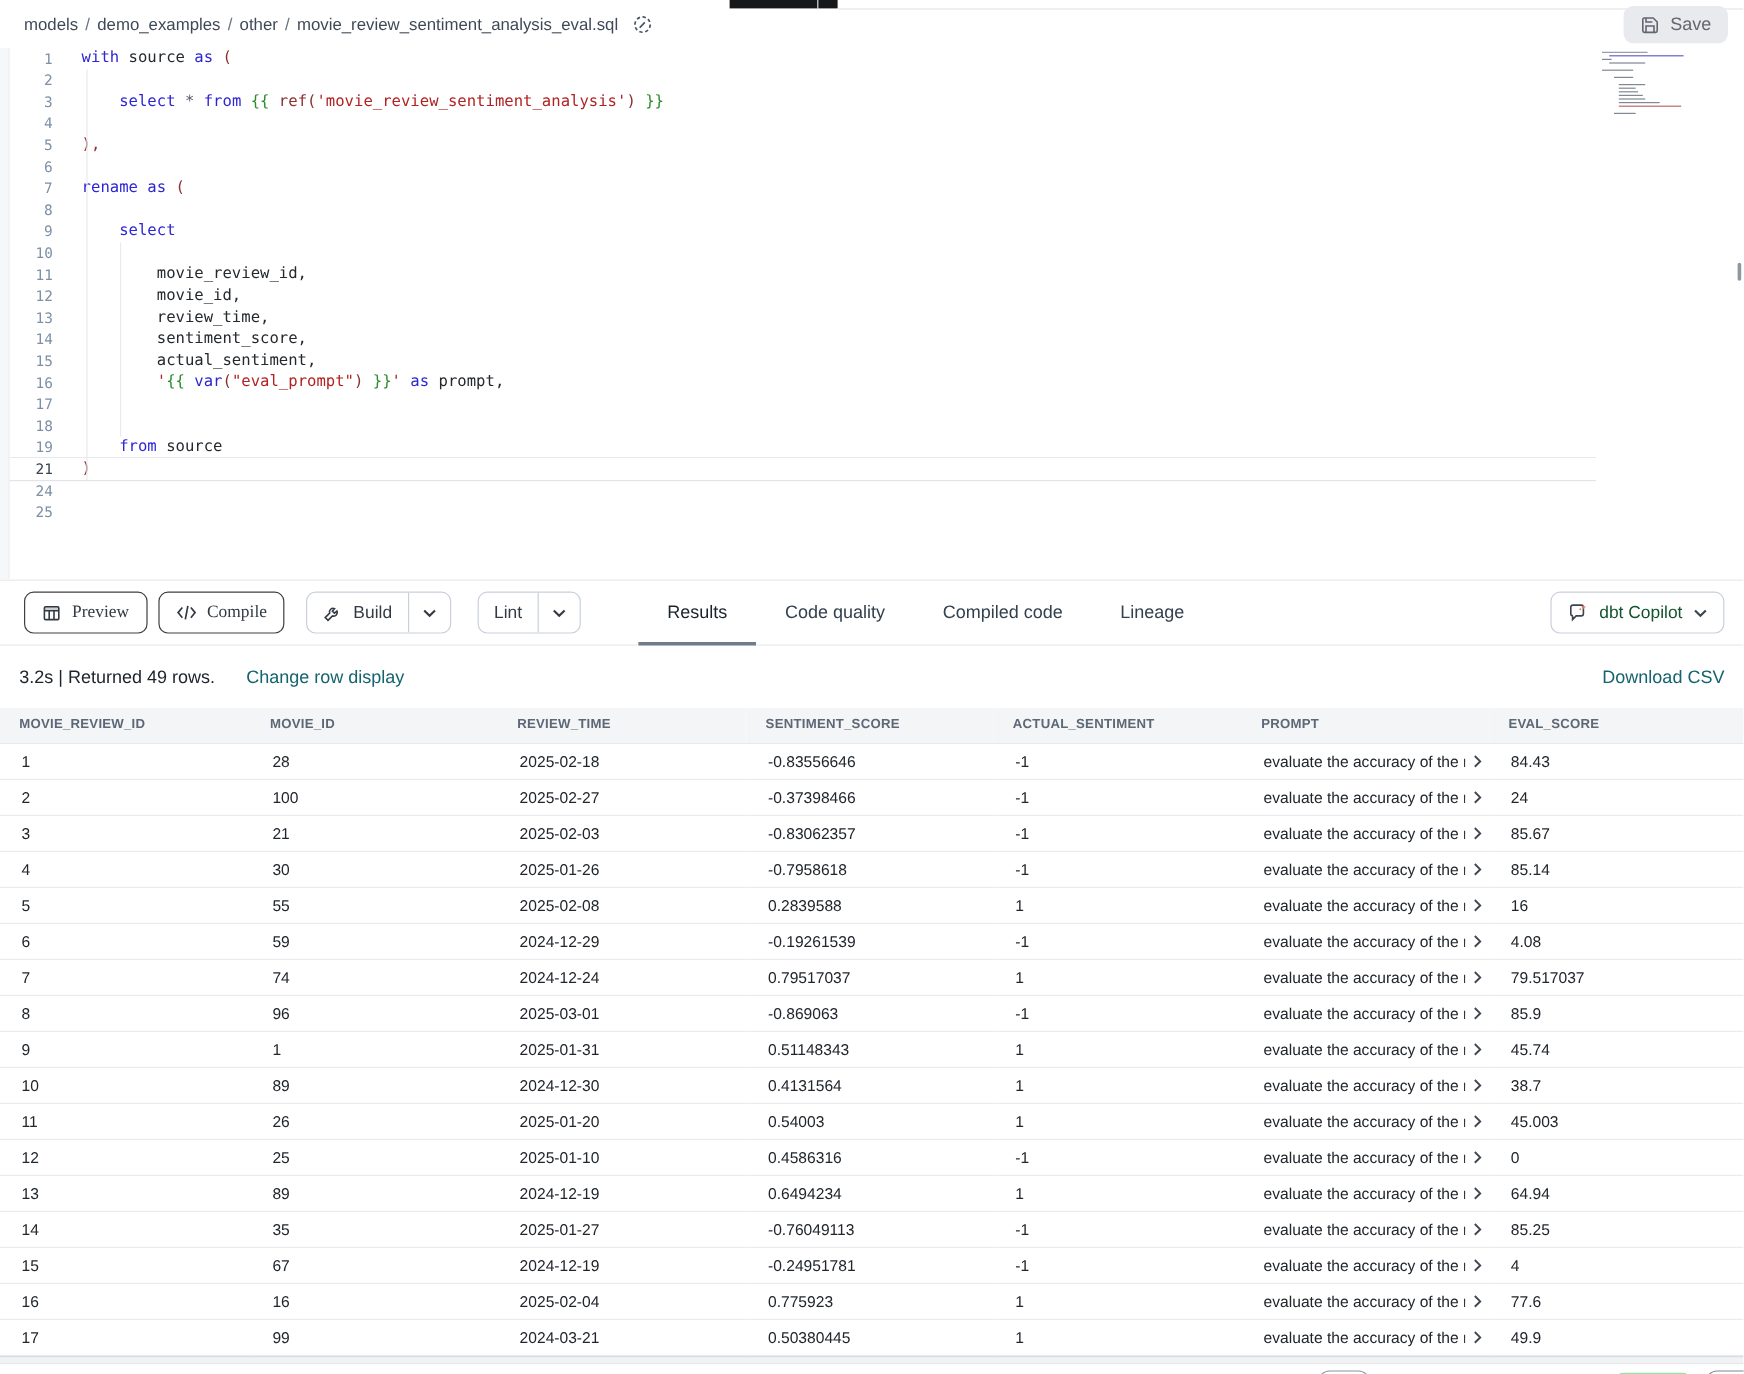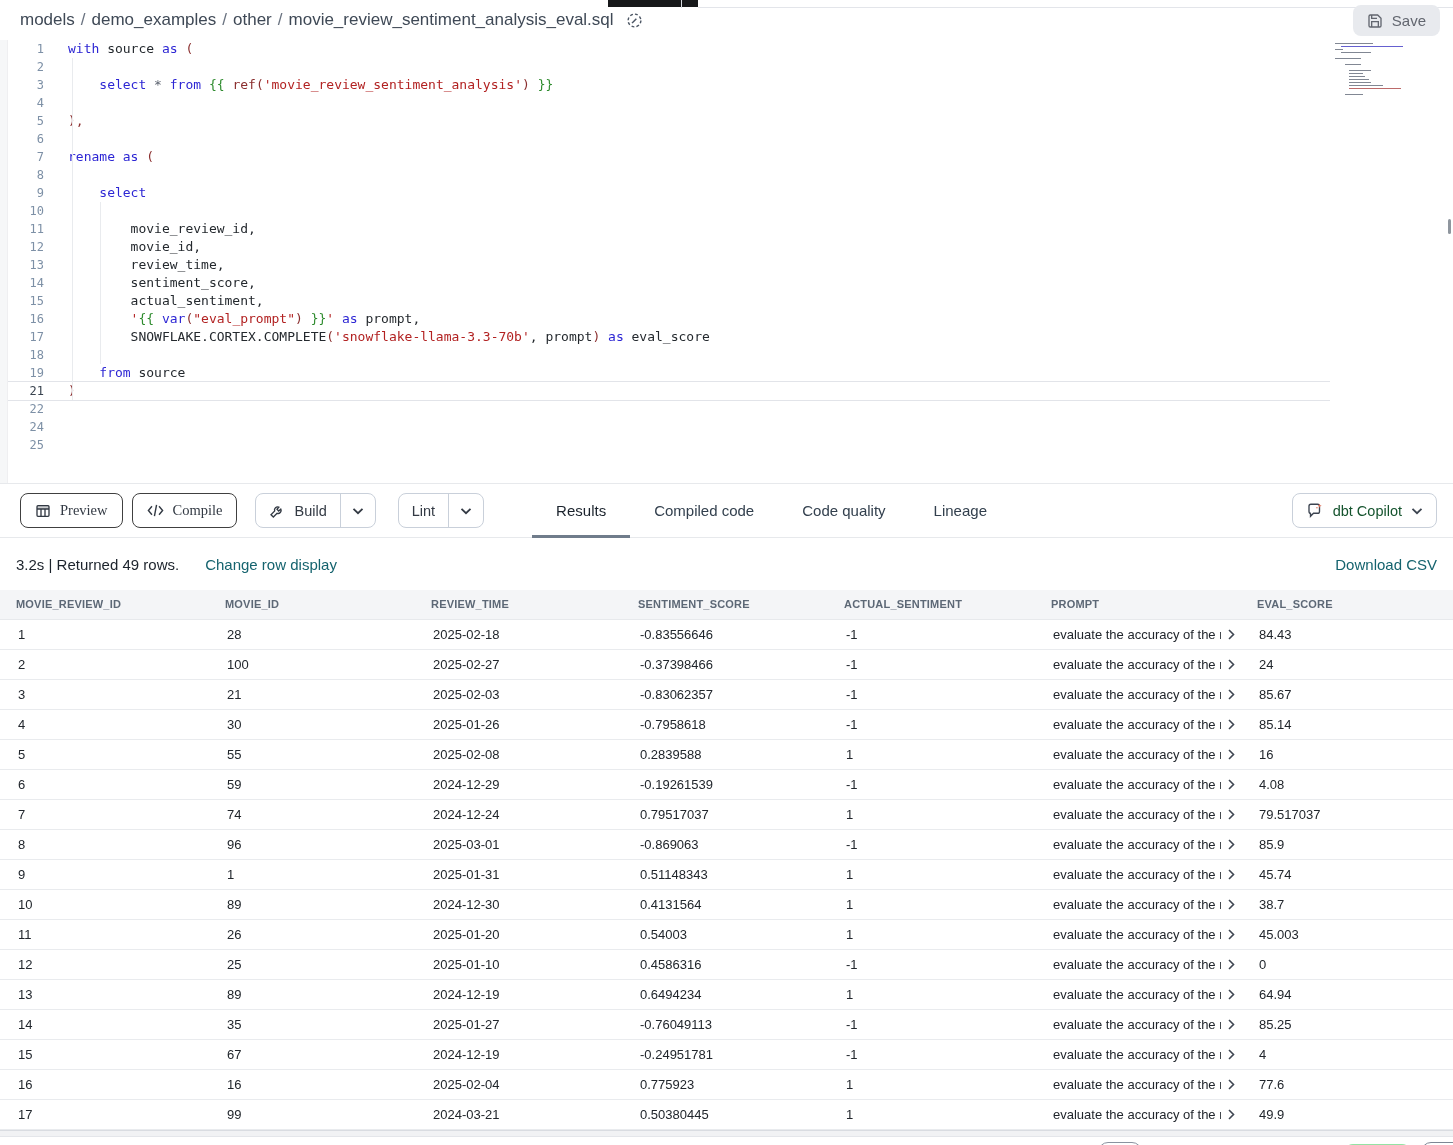--- a/index.html
+++ b/index.html
@@ -5,21 +5,21 @@
   * { margin:0; padding:0; box-sizing:border-box; }
   html,body { width:1453px; height:1145px; overflow:hidden; background:#fff;
     font-family:"Liberation Sans", sans-serif; color:#21262c; }
 
   
   .topbar { position:relative; height:40px; background:#fff; }
   .top-black-bar { position:absolute; left:608px; top:0; width:90px; height:7px; background:#17181a; }
   .top-hairline { position:absolute; left:698px; top:7px; right:0; height:1px; background:#e3e5ea; }
   .top-vline { position:absolute; left:681px; top:0; width:1px; height:8px; background:#d8dbe2; }
   .breadcrumb { position:absolute; left:20px; top:0; height:40px; display:flex; align-items:center;
-    font-size:17px; color:#3f4956; gap:6px; }
+    font-size:14px; color:#3f4956; gap:6px; }
   .crumb-sep { color:#6a7380; }
   .modified-icon { margin-left:6px; display:flex; align-items:center; color:#4b5563; }
   .save-btn { position:absolute; right:13px; top:5px; height:31px; padding:0 14px; display:flex;
     align-items:center; gap:9px; background:#e8eaee; border:none; border-radius:8px;
     color:#62666f; font-size:15px; font-family:inherit; cursor:pointer; }
 
   
   .editor { position:relative; height:443px; overflow:hidden; background:#fff;
     font-family:"DejaVu Sans Mono", monospace; font-size:13px; line-height:18px; }
   .editor-leftstrip { position:absolute; left:0; top:0; bottom:0; width:8px; background:#f6f7f8; border-right:1px solid #efeff1; }
@@ -126,25 +126,24 @@
       <div class="code-line"><span class="ln">7</span><span class="code"><span class="tk-kw">rename</span><span class="tk-id"> </span><span class="tk-kw">as</span><span class="tk-id"> </span><span class="tk-pr">(</span></span></div>
       <div class="code-line"><span class="ln">8</span><span class="code"></span></div>
       <div class="code-line"><span class="ln">9</span><span class="code"><span class="tk-kw">    select</span></span></div>
       <div class="code-line"><span class="ln">10</span><span class="code"></span></div>
       <div class="code-line"><span class="ln">11</span><span class="code"><span class="tk-id">        movie_review_id,</span></span></div>
       <div class="code-line"><span class="ln">12</span><span class="code"><span class="tk-id">        movie_id,</span></span></div>
       <div class="code-line"><span class="ln">13</span><span class="code"><span class="tk-id">        review_time,</span></span></div>
       <div class="code-line"><span class="ln">14</span><span class="code"><span class="tk-id">        sentiment_score,</span></span></div>
       <div class="code-line"><span class="ln">15</span><span class="code"><span class="tk-id">        actual_sentiment,</span></span></div>
       <div class="code-line"><span class="ln">16</span><span class="code"><span class="tk-str">        '</span><span class="tk-br">{{</span><span class="tk-id"> </span><span class="tk-kw">var</span><span class="tk-pr">(</span><span class="tk-str">"eval_prompt"</span><span class="tk-pr">)</span><span class="tk-id"> </span><span class="tk-br">}}</span><span class="tk-str">'</span><span class="tk-id"> </span><span class="tk-kw">as</span><span class="tk-id"> prompt,</span></span></div>
-      <div class="code-line"><span class="ln">17</span><span class="code"><span class="tk-id">        SNOWFLAKE.CORTEX.COMPLETE</span><span class="tk-pr">(</span><span class="tk-str">'snowflake-llama-3.3-70b'</span><span class="tk-id">, prompt</span><span class="tk-pr">)</span><span class="tk-id"> </span><span class="tk-kw">as</span><span class="tk-id"> eval_score</span></span></div>
+      <div class="code-line"><span class="ln">17</span></div>
       <div class="code-line"><span class="ln">18</span><span class="code"></span></div>
       <div class="code-line"><span class="ln">19</span><span class="code"><span class="tk-kw">    from</span><span class="tk-id"> source</span></span></div>
       <div class="code-line active"><span class="ln">21</span><span class="code"><span class="tk-pr">)</span></span></div>
-      <div class="code-line"><span class="ln">22</span><span class="code"></span></div>
       <div class="code-line"><span class="ln">24</span><span class="code"></span></div>
       <div class="code-line"><span class="ln">25</span><span class="code"></span></div>
     </div>
   <div class="minimap">
       <div class="mrow" style="width: 38px; margin-left: 0px;"></div>
       <div class="mrow" style="width: 62px; margin-left: 6px; background: rgb(74, 68, 200);"></div>
       <div class="mrow" style="width: 8px; margin-left: 0px;"></div>
       <div class="mrow" style="width: 30px; margin-left: 6px;"></div>
       <div class="mrow" style="width: 0px; margin-left: 0px; background: transparent;"></div>
       <div class="mrow" style="width: 26px; margin-left: 0px;"></div>
@@ -199,22 +198,22 @@
       <span>Lint</span>
     </div>
     <div class="chev">
       <svg width="12" height="8" viewBox="0 0 12 8" fill="none" stroke="currentColor" stroke-width="1.8">
           <path d="M1.5 1.8 6 6.2l4.5-4.4"></path>
         </svg>
     </div>
   </div>
   <div class="tabs">
       <div class="tab active">Results</div>
+      <div class="tab">Code quality</div>
       <div class="tab">Compiled code</div>
-      <div class="tab">Code quality</div>
       <div class="tab">Lineage</div>
     </div>
   <button class="copilot-btn">
     <svg width="18" height="18" viewBox="0 0 24 24" fill="none">
       <path d="M4 5.5A2.5 2.5 0 0 1 6.5 3h9A2.5 2.5 0 0 1 18 5.5v7a2.5 2.5 0 0 1-2.5 2.5H10l-4 4v-4H6.5A2.5 2.5 0 0 1 4 12.5z" stroke="#3c4450" stroke-width="1.8"></path>
       <path d="M18.2 2.2l.8 2 2 .8-2 .8-.8 2-.8-2-2-.8 2-.8z" fill="#e8735a"></path>
       <circle cx="14.6" cy="7.6" r="1" fill="#e8735a"></circle>
     </svg>
     <span>dbt Copilot</span>
     <svg width="12" height="8" viewBox="0 0 12 8" fill="none" stroke="#3c4450" stroke-width="1.8">

